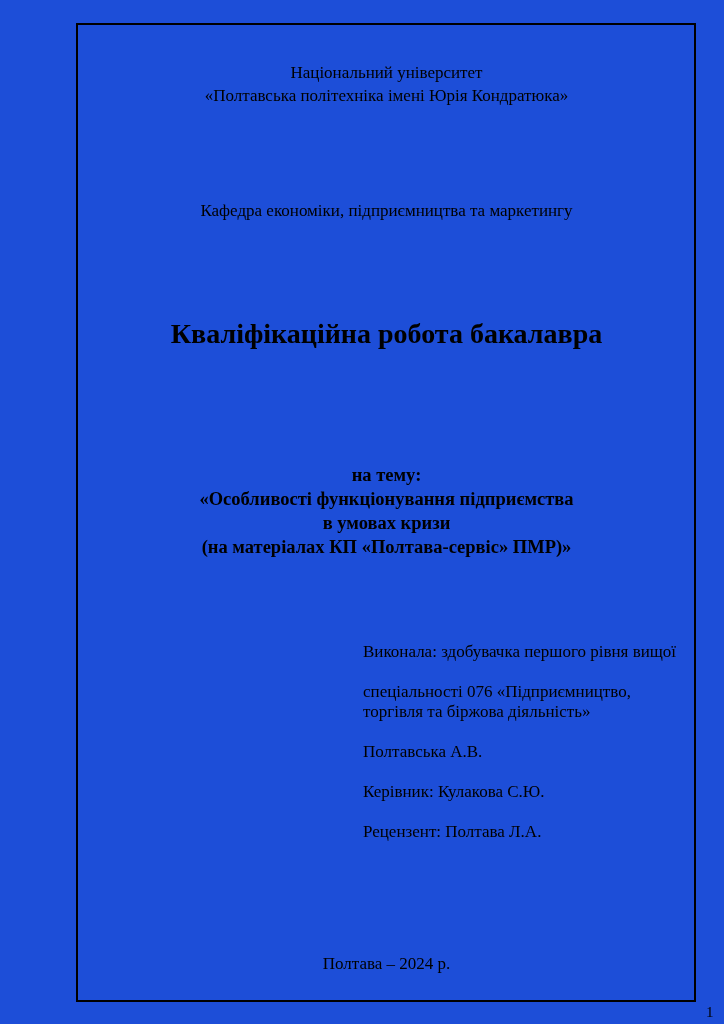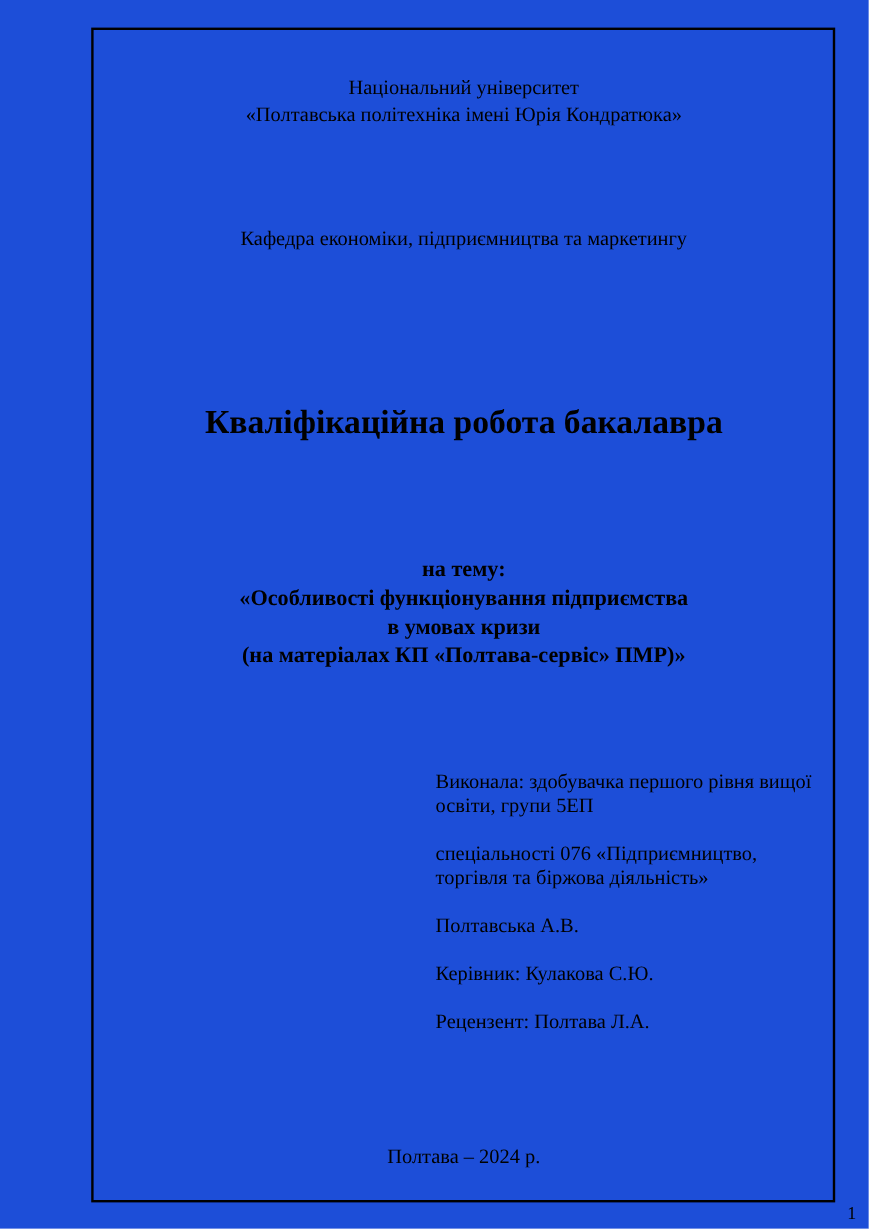--- a/index.html
+++ b/index.html
@@ -36,30 +36,29 @@
     top: 61px;
     font-size: 17px;
     line-height: 23px;
   }
   .institute {
     top: 141px;
     font-size: 17px;
     line-height: 23px;
   }
   .department {
-    top: 187px;
+    top: 199px;
     font-size: 17px;
     line-height: 23px;
   }
   .work-type {
     top: 318px;
     font-size: 28px;
     font-weight: bold;
     line-height: 32px;
-    margin-top: 19px;
   }
   .topic {
     top: 419px;
     font-size: 18.5px;
     font-weight: bold;
     line-height: 24px;
     margin-top: 44px;
   }
   .credits {
     position: absolute;
@@ -108,21 +107,20 @@
   <div class="center-block topic">
     <span class="line">на тему:</span>
     <span class="line">«Особливості функціонування підприємства</span>
     <span class="line">в умовах кризи</span>
     <span class="line">(на матеріалах КП «Полтава-сервіс» ПМР)»</span>
   </div>
 
   <div class="credits">
     <p>
       <span class="line">Виконала: здобувачка першого рівня вищої</span>
-      <span class="line">освіти, групи 5ЕП</span>
     </p>
     <p>
       <span class="line">спеціальності 076 «Підприємництво,</span>
       <span class="line">торгівля та біржова діяльність»</span>
     </p>
     <p>Полтавська А.В.</p>
     <p>Керівник: Кулакова С.Ю.</p>
     <p>Рецензент: Полтава Л.А.</p>
   </div>
 

